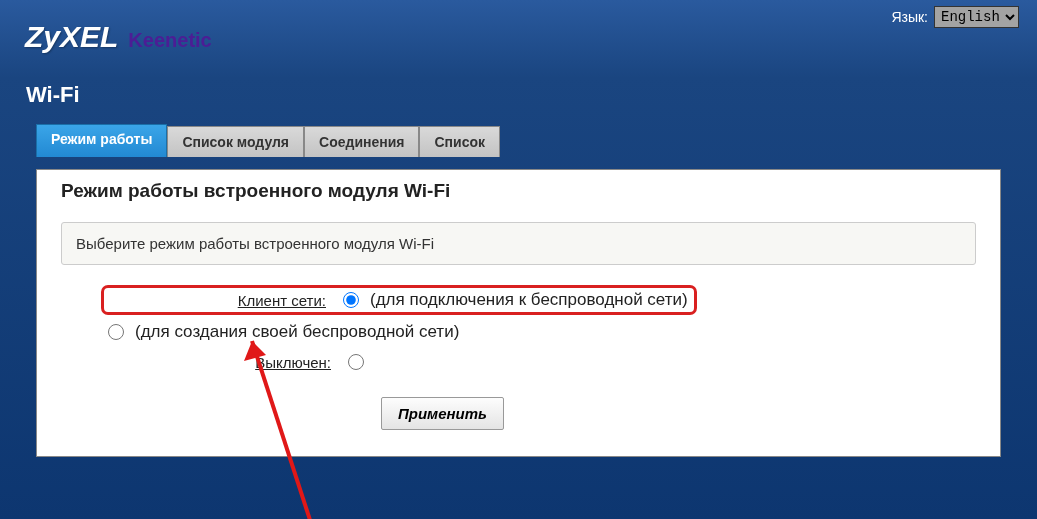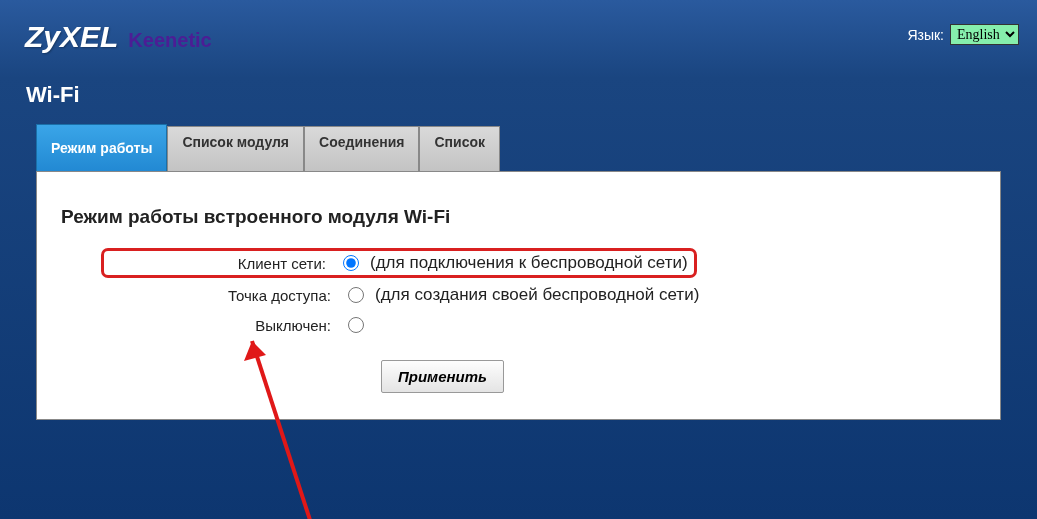--- a/index.html
+++ b/index.html
@@ -6,34 +6,34 @@
     body {
       font-family: Arial, Helvetica, sans-serif;
       background: linear-gradient(to bottom, #2a5a9e 0%, #1a4580 15%, #0d3670 100%);
       min-height: 519px;
       width: 1037px;
       overflow: hidden;
       position: relative;
     }
     .lang-bar {
       position: absolute;
-      top: 24px;
+      top: 6px;
       right: 18px;
       color: #fff;
       font-size: 14px;
       display: flex;
       align-items: center;
       gap: 6px;
     }
     .lang-select {
-      background: #86efac;
+      background: #a3a3a3;
       border: 1px solid #333;
       font-size: 14px;
       padding: 1px 2px;
-      font-family: Liberation Serif, serif;
+      font-family: Liberation Mono, monospace;
     }
     .header {
       padding: 20px 0 0 25px;
       display: flex;
       align-items: baseline;
       gap: 10px;
     }
     .logo {
       color: #fff;
       font-size: 30px;
@@ -67,28 +67,28 @@
       font-size: 14px;
       font-weight: bold;
       color: #333;
       cursor: pointer;
       margin-right: 0px;
     }
     .tab.active {
       background: linear-gradient(to bottom, #3aa5e8 0%, #2289d3 100%);
       color: #fff;
       border-color: #1a6fa8;
-      padding: 15px 14px;
+      padding: 6px 14px;
       margin-top: -2px;
     }
     .content {
       background: #fff;
-      margin: 0 36px;
+      margin: 12px 36px;
       border: 1px solid #888;
-      padding: 34px 24px 26px 24px;
+      padding: 10px 24px 26px 24px;
       position: relative;
       z-index: 1;
     }
     .section-heading {
       font-size: 19px;
       font-weight: bold;
       color: #222;
       margin-bottom: 20px;
     }
     .instruction-box {
@@ -108,20 +108,21 @@
       align-items: center;
       margin-bottom: 4px;
       min-height: 26px;
     }
     .form-label {
       width: 240px;
       text-align: right;
       font-size: 15px;
       color: #222;
       padding-right: 10px;
+      text-decoration: underline;
     }
     .radio-cell {
       width: 30px;
       display: flex;
       justify-content: center;
     }
     .radio-cell input {
       width: 16px;
       height: 16px;
     }
@@ -175,35 +176,35 @@
 <div class="tabs">
   <div class="tab active">Режим работы</div>
   <div class="tab">Список модуля</div>
   <div class="tab">Соединения</div>
   <div class="tab">Список</div>
 </div>
 
 <div class="content">
   <div class="section-heading">Режим работы встроенного модуля Wi-Fi</div>
 
+  <div class="instruction-box">Выберите режим работы встроенного модуля Wi-Fi</div>
 
   <div class="form-area">
 
     <div class="form-row">
       <span class="highlight-box">
         <span class="form-label" style="width:230px">Клиент сети:</span>
         <span class="radio-cell">
           <input type="radio" name="mode" checked="" style="">
         </span>
         <span class="form-desc">(для подключения к беспроводной сети)</span>
       </span>
     </div>
 
     <div class="form-row">
-      <span class="form-label">Точка доступа:</span>
       <span class="radio-cell">
         <input type="radio" name="mode" style="">
       </span>
       <span class="form-desc">(для создания своей беспроводной сети)</span>
     </div>
 
     <div class="form-row">
       <span class="form-label">Выключен:</span>
       <span class="radio-cell">
         <input type="radio" name="mode" style="">

